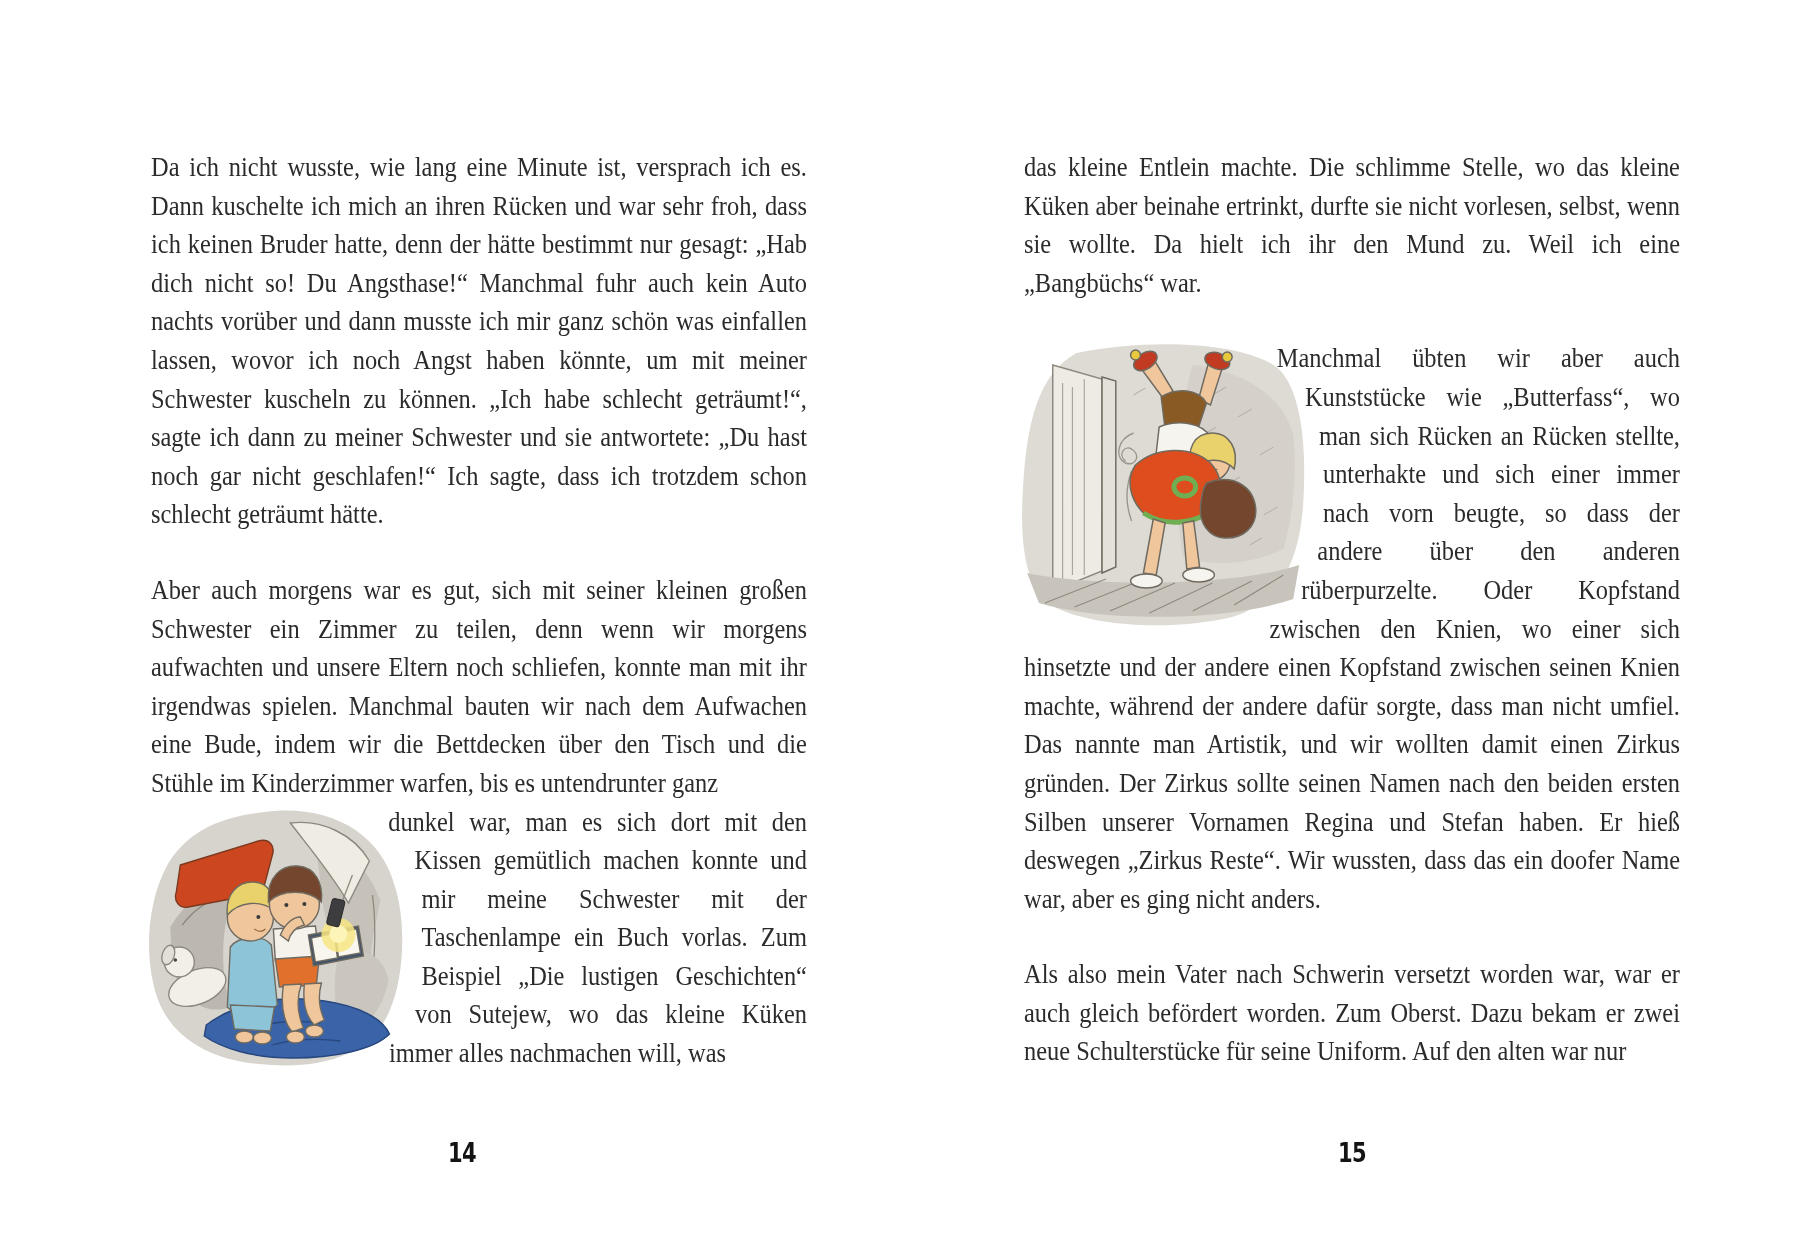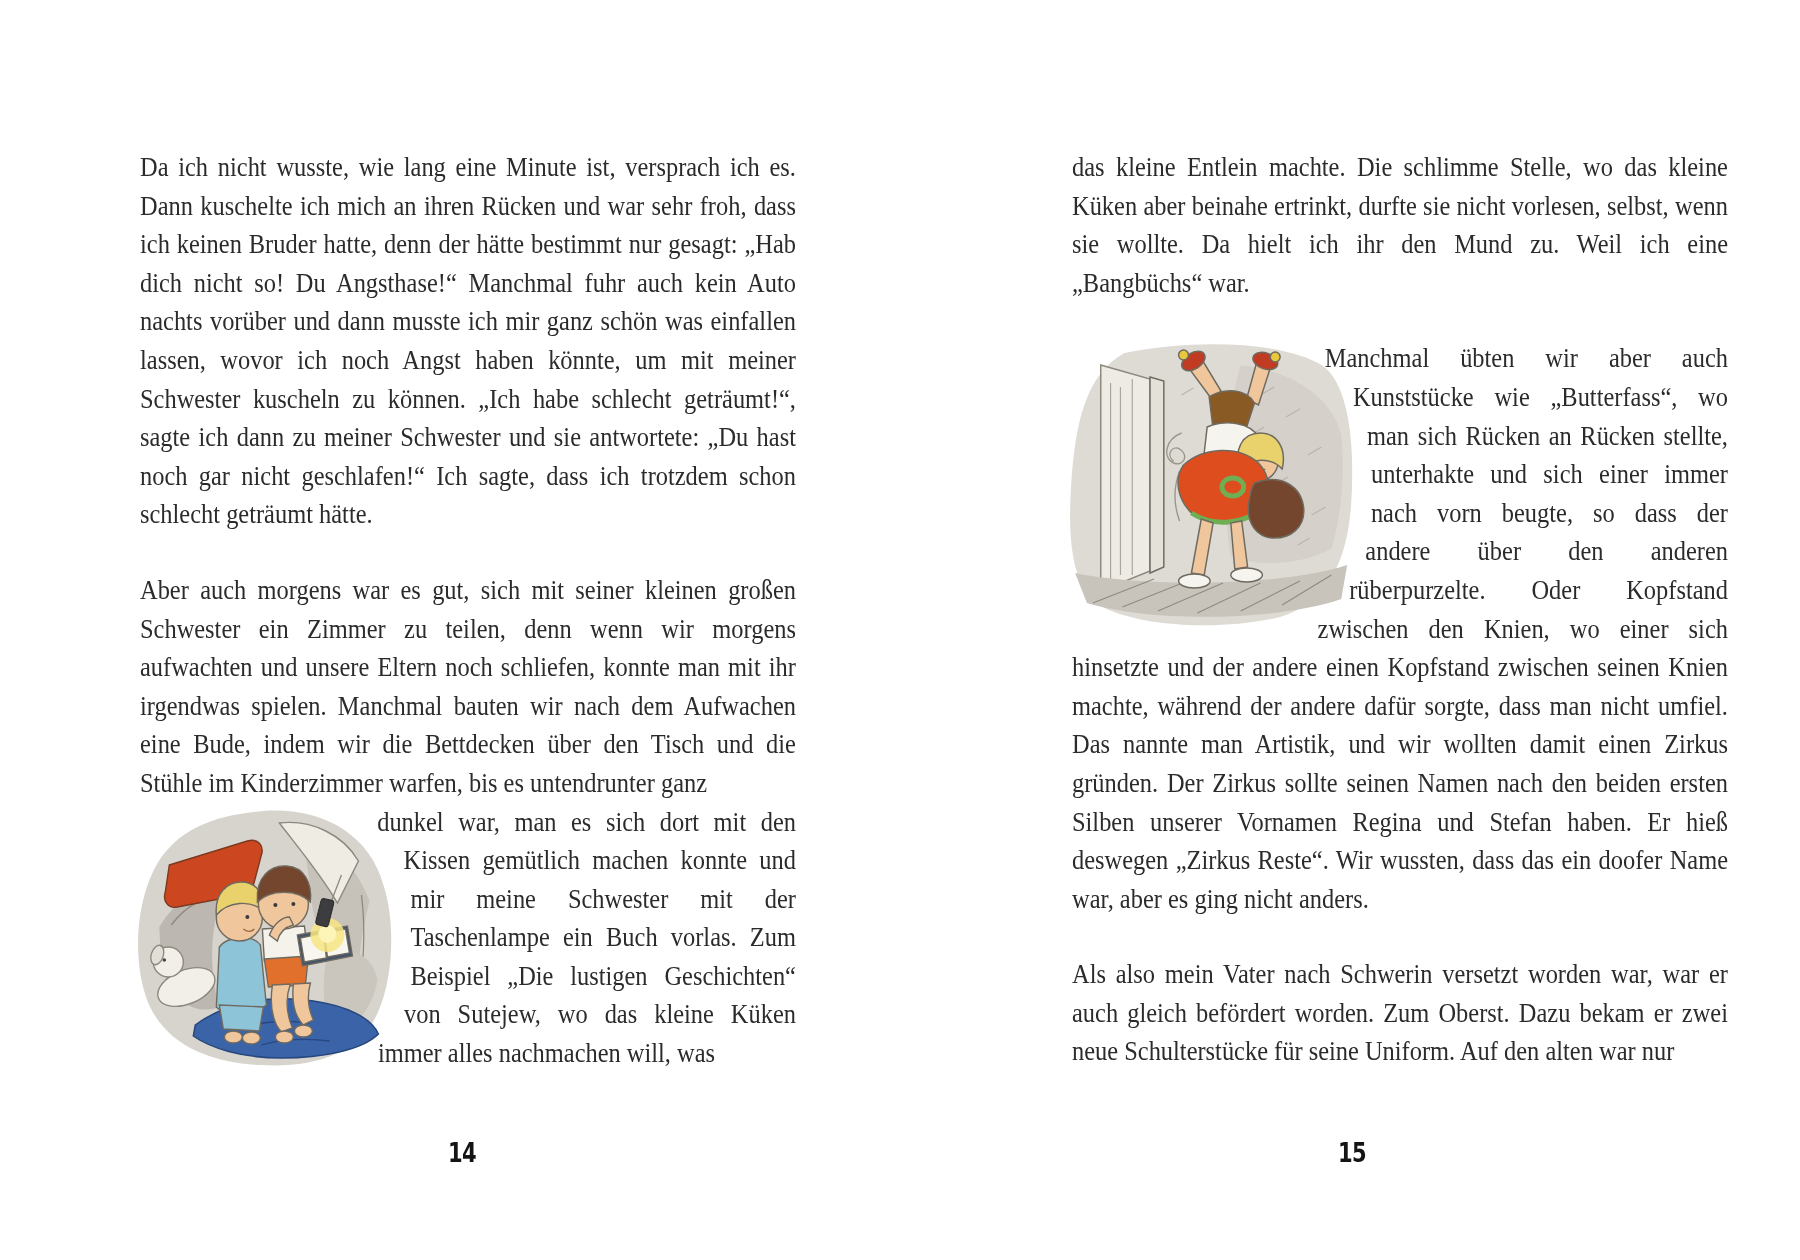--- a/index.html
+++ b/index.html
@@ -2,22 +2,22 @@
 <html lang="de"><head>
 <meta charset="utf-8">
 <style>
   html,body{margin:0;padding:0;}
   body{
     width:1800px;height:1260px;position:relative;
     background:#ffffff;overflow:hidden;
     font-family:"Liberation Serif","DejaVu Serif",serif;
   }
   .page-col{position:absolute;top:148px;width:656px;}
-  .col-left{left:140px;}
-  .col-right{left:1072px;}
+  .col-left{left:151px;}
+  .col-right{left:1024px;}
   .text-scale{
     width:752px;
     transform:scaleX(0.8723);
     transform-origin:left top;
     font-size:28px;line-height:38.6px;color:#2b2b2b;
     text-align:justify;
   }
   .para{margin:0;}
   .para.gap{margin-top:37px;}
   .flow{margin:0;}

